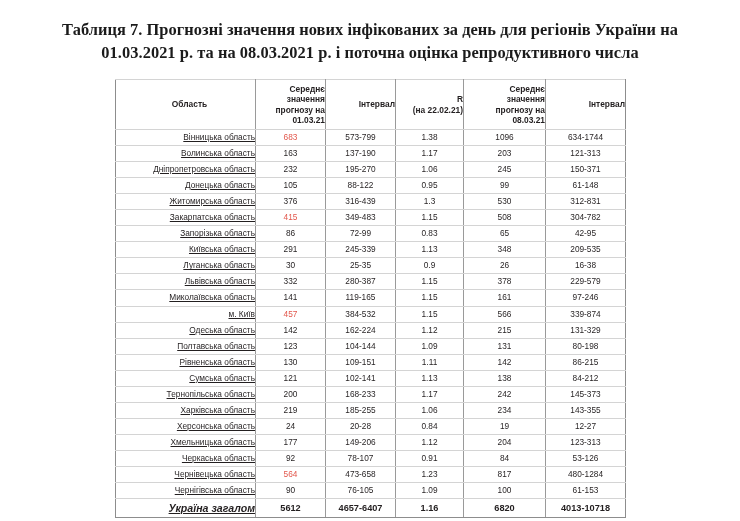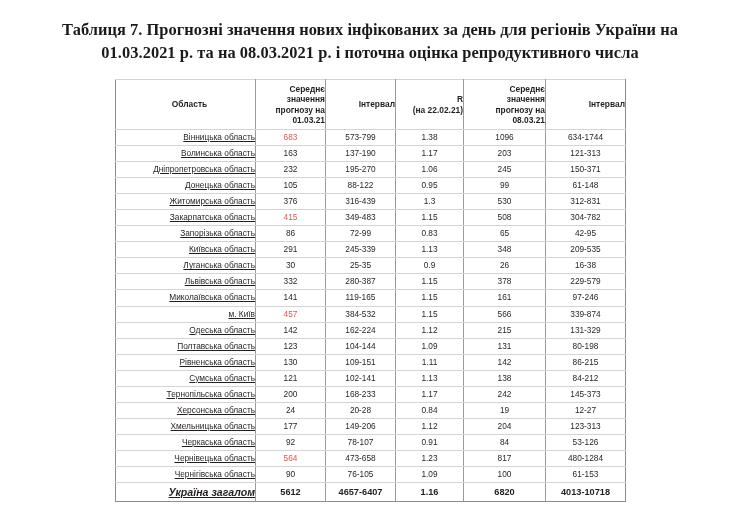--- a/index.html
+++ b/index.html
@@ -295,20 +295,28 @@
           </tr>
           <tr>
             <td class="region">Тернопільська область</td>
             <td>200</td>
             <td>168-233</td>
             <td>1.17</td>
             <td>242</td>
             <td>145-373</td>
           </tr>
           <tr>
+            <td class="region">Харківська область</td>
+            <td>219</td>
+            <td>185-255</td>
+            <td>1.06</td>
+            <td>234</td>
+            <td>143-355</td>
+          </tr>
+          <tr>
             <td class="region">Херсонська область</td>
             <td>24</td>
             <td>20-28</td>
             <td>0.84</td>
             <td>19</td>
             <td>12-27</td>
           </tr>
           <tr>
             <td class="region">Хмельницька область</td>
             <td>177</td>

